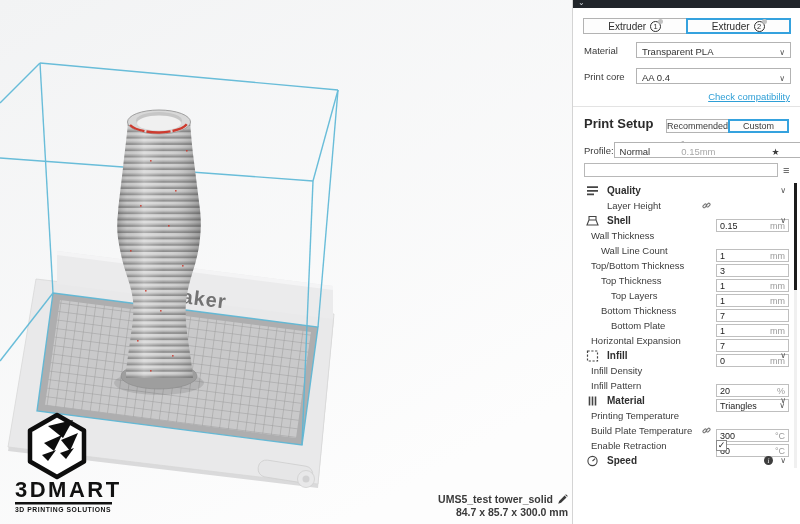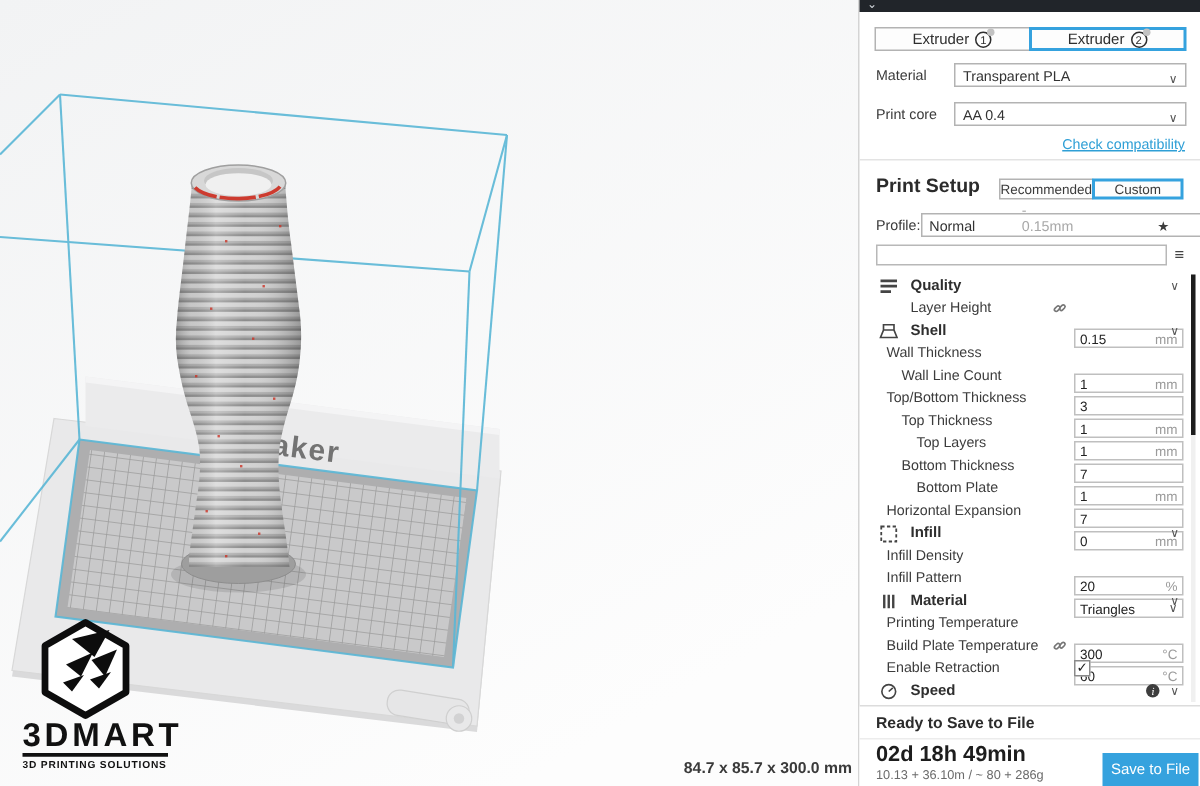--- a/index.html
+++ b/index.html
@@ -199,20 +199,26 @@
           <polygon points="42,60 56,55 48,66"></polygon>
         </g>
         <text x="-3" y="104" font-size="22" font-weight="bold" letter-spacing="2.5" fill="#111">3DMART</text>
         <rect x="-3" y="109" width="97" height="2.5" fill="#111"></rect>
         <text x="-3" y="119" font-size="6.8" font-weight="bold" letter-spacing="0.55" fill="#111">3D PRINTING SOLUTIONS</text>
       </g>
     </svg>
   </div>
 
   <div id="model-info">
+    <div class="name">
+      <span>UMS5_test tower_solid</span>
+      <svg width="11" height="11" viewBox="0 0 11 11">
+        <path d="M1.2,9.8 L2.2,6.9 L7.6,1.5 L9.5,3.4 L4.1,8.8 Z M8.2,0.9 L10.1,2.8 L10.8,2.1 L8.9,0.2 Z" fill="#3a3a3a"></path>
+      </svg>
+    </div>
     <div class="dims">84.7 x 85.7 x 300.0 mm</div>
   </div>
 
   <div id="panel">
     <div id="panel-topbar">
       <span class="mini-chev">⌄</span>
     </div>
 
     <div class="tabs">
       <div class="tab">
@@ -447,21 +453,14 @@
           </span>
           <span class="cname">Speed</span>
           <span class="sp"></span>
           <span class="info-dot">i</span>
           <span class="chev">∨</span>
         </div>
       </div>
     <div class="scroll-track"></div>
     <div class="scroll-thumb"></div>
 
-    <div id="footer">
-      <div class="status">Ready to Save to File</div>
-      <div class="fline"></div>
-      <div class="time">02d 18h 49min</div>
-      <div class="details">10.13 + 36.10m / ~ 80 + 286g</div>
-      <button id="save-btn">Save to File</button>
-    </div>
   </div>
 </div>
 
 </body></html>

